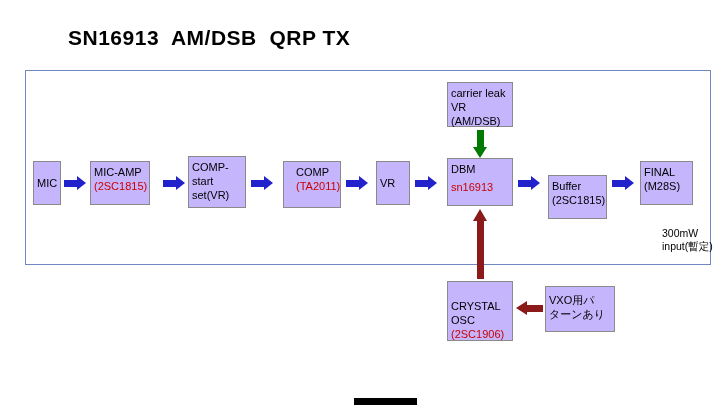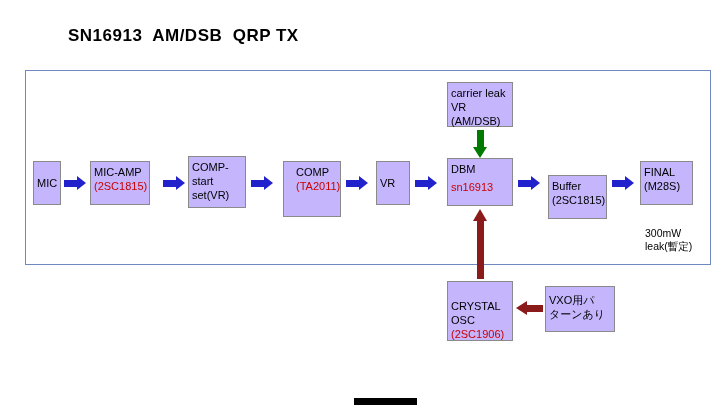--- a/index.html
+++ b/index.html
@@ -15,21 +15,21 @@
     position:relative;
     width:720px;height:405px;
     background:#ffffff;
     font-family:"Liberation Sans", sans-serif;
     color:#000;
     overflow:hidden;
   }
   .abs{position:absolute;}
   .title{
     left:68px;top:26px;
-    font-size:17px;font-weight:bold;
+    font-size:21px;font-weight:bold;
     white-space:pre;
     letter-spacing:0.5px;
   }
   .frame{
     left:25px;top:70px;width:686px;height:195px;
     border:1px solid var(--frame);
     background:transparent;
   }
   .box{
     position:absolute;
@@ -76,21 +76,21 @@
     border-bottom:7px solid transparent;
     border-right:11px solid var(--dark-red);
   }
   .arrow-left .shaft{width:16px;height:7px;background:var(--dark-red);}
 
   .note{
     position:absolute;
     font-size:10.5px;
     line-height:13px;
   }
-  .note .line{display:block;white-space:nowrap;}
+  .note .line{display:block;white-space:nowrap;margin-left:17px;}
   .bottom-bar{
     left:354px;top:398px;width:63px;height:7px;
     background:#000;
   }
 </style>
 </head>
 <body>
 
 <div class="abs title">SN16913  AM/DSB  QRP TX</div>
 
@@ -119,21 +119,21 @@
   <span class="line" data-color="black">COMP-</span>
   <span class="line" data-color="black">start</span>
   <span class="line" data-color="black">set(VR)</span>
 </div>
 
 <div class="arrow arrow-right" style="left:251px;top:176px;">
   <span class="shaft"></span>
     <span class="head"></span>
 </div>
 
-<div class="box" style="left:283px;top:161px;width:58px;height:56px;padding-left:12px;">
+<div class="box" style="left:283px;top:161px;width:58px;height:47px;padding-left:12px;">
   <span class="line" data-color="black">COMP</span>
   <span class="line" data-color="red">(TA2011)</span>
 </div>
 
 <div class="arrow arrow-right" style="left:346px;top:176px;">
   <span class="shaft"></span>
     <span class="head"></span>
 </div>
 
 <div class="box vcenter" style="left:376px;top:161px;width:34px;height:44px;">
@@ -197,16 +197,16 @@
     <span class="shaft"></span>
 </div>
 
 <div class="box" style="left:545px;top:286px;width:70px;height:46px;padding-top:6px;">
   <span class="line" data-color="black">VXO用パ</span>
   <span class="line" data-color="black">ターンあり</span>
 </div>
 
 <div class="note" style="left:645px;top:227px;">
   <span class="line" data-color="black">300mW</span>
-  <span class="line" data-color="black">leak(暫定)</span>
+  <span class="line" data-color="black">input(暫定)</span>
 </div>
 
 <div class="abs bottom-bar"></div>
 
 </body></html>

